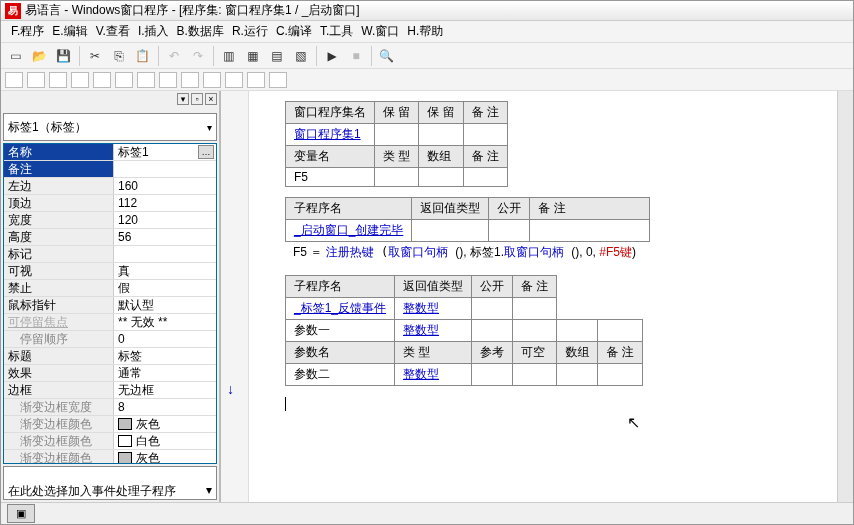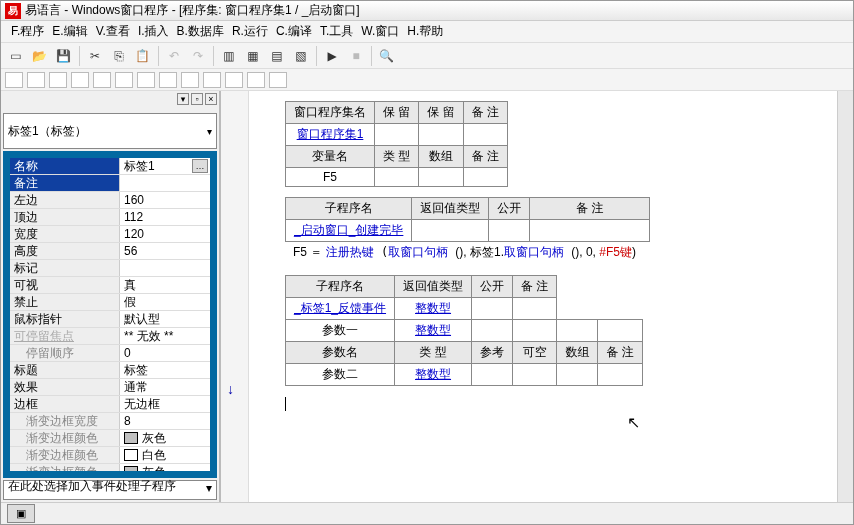--- a/index.html
+++ b/index.html
@@ -11,36 +11,36 @@
 .toolbar{height:26px;background:#f4f4f4;display:flex;align-items:center;padding:0 4px;gap:2px;border-bottom:1px solid #ddd}
 .toolbar .tbtn{width:22px;height:22px;border:1px solid transparent;display:flex;align-items:center;justify-content:center;cursor:pointer;color:#333}
 .toolbar .tbtn.dis{color:#bbb}
 .toolbar .sep{width:1px;height:20px;background:#ccc;margin:0 2px}
 .toolbar2{height:22px;background:#f4f4f4;display:flex;align-items:center;padding:0 4px;gap:4px;border-bottom:1px solid #ddd}
 .toolbar2 .tb2{width:18px;height:16px;border:1px solid #bbb;background:#fff;cursor:pointer}
 .main{flex:1;display:flex;overflow:hidden}
 .left{width:220px;background:#f0f0f0;border-right:2px solid #bbb;display:flex;flex-direction:column}
 .left-top{height:20px;display:flex;justify-content:flex-end;gap:2px;padding:2px}
 .left-top div{width:12px;height:12px;border:1px solid #888;font-size:9px;display:flex;align-items:center;justify-content:center;cursor:pointer;background:#eee}
-.combo{height:36px;margin:2px;background:#fff;border:1px solid #888;display:flex;align-items:center;padding:0 4px;justify-content:space-between}
+.combo{height:28px;margin:2px;background:#fff;border:1px solid #888;display:flex;align-items:center;padding:0 4px;justify-content:space-between}
 .combo .arrow{font-size:10px}
-.propgrid{flex:1;overflow:auto;background:#a16207;margin:0 2px;border:7px solid #0369a1}
+.propgrid{flex:1;overflow:auto;background:#7f1d1d;margin:0 2px;border:1px solid #0369a1}
 .prow{display:flex;height:17px;border-bottom:1px solid #ddd}
 .prow .pl{width:110px;padding:0 4px;border-right:1px solid #ccc;display:flex;align-items:center;background:#eee}
 .prow .pl.blue{background:#1040a0;color:#fff}
 .prow .pl.indent{padding-left:16px;color:#888}
 .prow .pr{flex:1;padding:0 4px;display:flex;align-items:center;background:#fff;position:relative}
 .prow .pr .dots{position:absolute;right:2px;width:16px;height:14px;border:1px solid #888;background:#ddd;font-size:9px;display:flex;align-items:center;justify-content:center;cursor:pointer}
 .prow .pr .swatch{width:14px;height:12px;border:1px solid #000;display:inline-block;margin-right:4px}
-.left-bot{height:20px;margin:2px;background:#fff;border:1px solid #888;display:flex;align-items:flex-end;padding:4px 4px;justify-content:space-between}
+.left-bot{height:32px;margin:2px;background:#fff;border:1px solid #888;display:flex;align-items:flex-start;padding:16px 4px;justify-content:space-between}
 .gutter{width:28px;background:#f4f4f4;border-right:1px solid #ddd;position:relative}
 .gutter .rarrow{position:absolute;left:6px;top:290px;color:#00a;font-size:14px}
 .right{flex:1;background:#fff;overflow:auto;padding:8px 8px 8px 0;position:relative}
 .tbl{border-collapse:collapse;margin:2px 0 10px 36px}
-.tbl td,.tbl th{border:1px solid #888;padding:2px 8px;height:18px;text-align:center;font-weight:normal;background:#fff}
+.tbl td,.tbl th{border:1px solid #888;padding:2px 8px;height:18px;text-align:left;font-weight:normal;background:#fff}
 .tbl th{background:#e8e8e8}
 .tbl .link{color:#00c;text-decoration:underline;cursor:pointer}
 .codeline{margin:2px 0 14px 44px;font-family:monospace}
 .codeline .kw{color:#000}
 .codeline .fn{color:#00c}
 .codeline .num{color:#c00}
 .caret{display:inline-block;width:1px;height:14px;background:#000;margin-left:36px;vertical-align:middle}
 .cursor-arrow{position:absolute;left:378px;top:322px;font-size:16px;color:#000;pointer-events:none}
 .bottom{height:22px;background:#f0f0f0;border-top:1px solid #ccc;display:flex;align-items:center}
 .bottom .btab{padding:2px 8px;border:1px solid #888;background:#ddd;margin-left:6px;font-size:11px}

